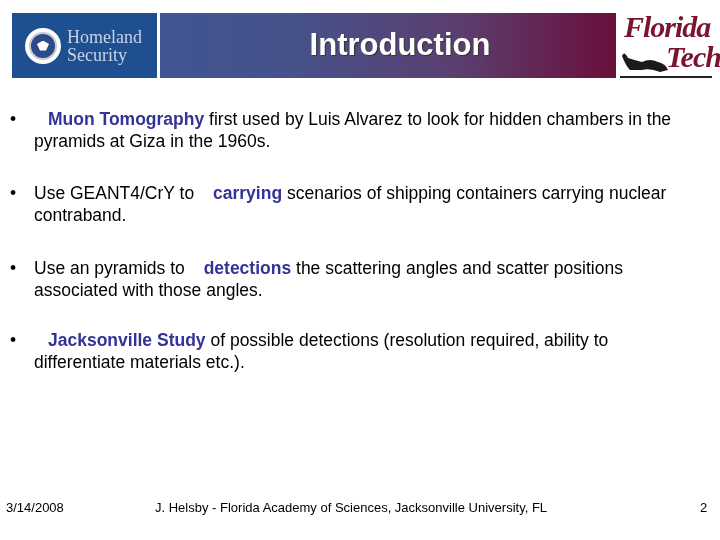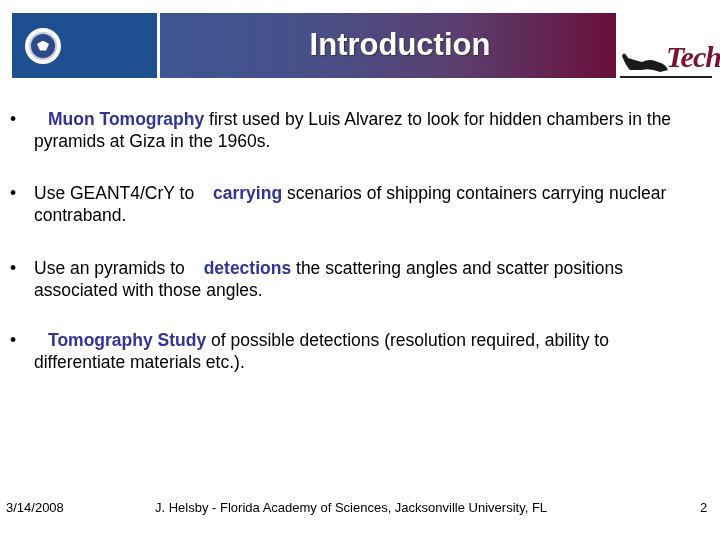--- a/index.html
+++ b/index.html
@@ -33,27 +33,32 @@
 </style>
 </head>
 <body>
 
 <div class="dhs-logo">
   <div class="dhs-seal">
     <div class="dhs-seal-inner">
         <div class="dhs-eagle"></div>
       </div>
   </div>
+  <div class="dhs-text">
+    <div>Homeland</div>
+    <div>Security</div>
+  </div>
 </div>
 
 <div class="title-bar">
   <div class="title-text">Introduction</div>
 </div>
 
 <div class="ft-logo">
+  <div class="ft-florida">Florida</div>
   <div class="ft-tech">Tech</div>
   <svg class="ft-panther" viewBox="0 0 50 22">
     <path d="M2 4 Q4 -2 8 6 Q14 8 22 10 Q30 6 38 10 Q46 12 48 18 L40 20 Q30 16 22 18 L10 18 Q6 14 2 4 Z" fill="#1a1a1a"></path>
   </svg>
   <div class="ft-rule"></div>
 </div>
 
 <div class="bullets">
   <div class="bullet" style="top:0px">
     <span class="dot">•</span>
@@ -62,19 +67,19 @@
   <div class="bullet" style="top:74px">
     <span class="dot">•</span>
     <span class="body"><span>Use GEANT4/CrY to </span><span class="hl">carrying</span><span> scenarios of shipping containers carrying nuclear contraband.</span></span>
   </div>
   <div class="bullet" style="top:149px">
     <span class="dot">•</span>
     <span class="body"><span>Use an pyramids to </span><span class="hl">detections</span><span> the scattering angles and scatter positions associated with those angles.</span></span>
   </div>
   <div class="bullet" style="top:221px">
     <span class="dot">•</span>
-    <span class="body"><span></span><span class="hl">Tomography Study</span><span> of possible detections (resolution required, ability to differentiate materials etc.).</span></span>
+    <span class="body"><span></span><span class="hl">Jacksonville Study</span><span> of possible detections (resolution required, ability to differentiate materials etc.).</span></span>
   </div>
 </div>
 
 <div class="footer" style="left:6px">3/14/2008</div>
 <div class="footer" style="left:155px">J. Helsby - Florida Academy of Sciences, Jacksonville University, FL</div>
 <div class="footer" style="left:700px">2</div>
 
 </body></html>

